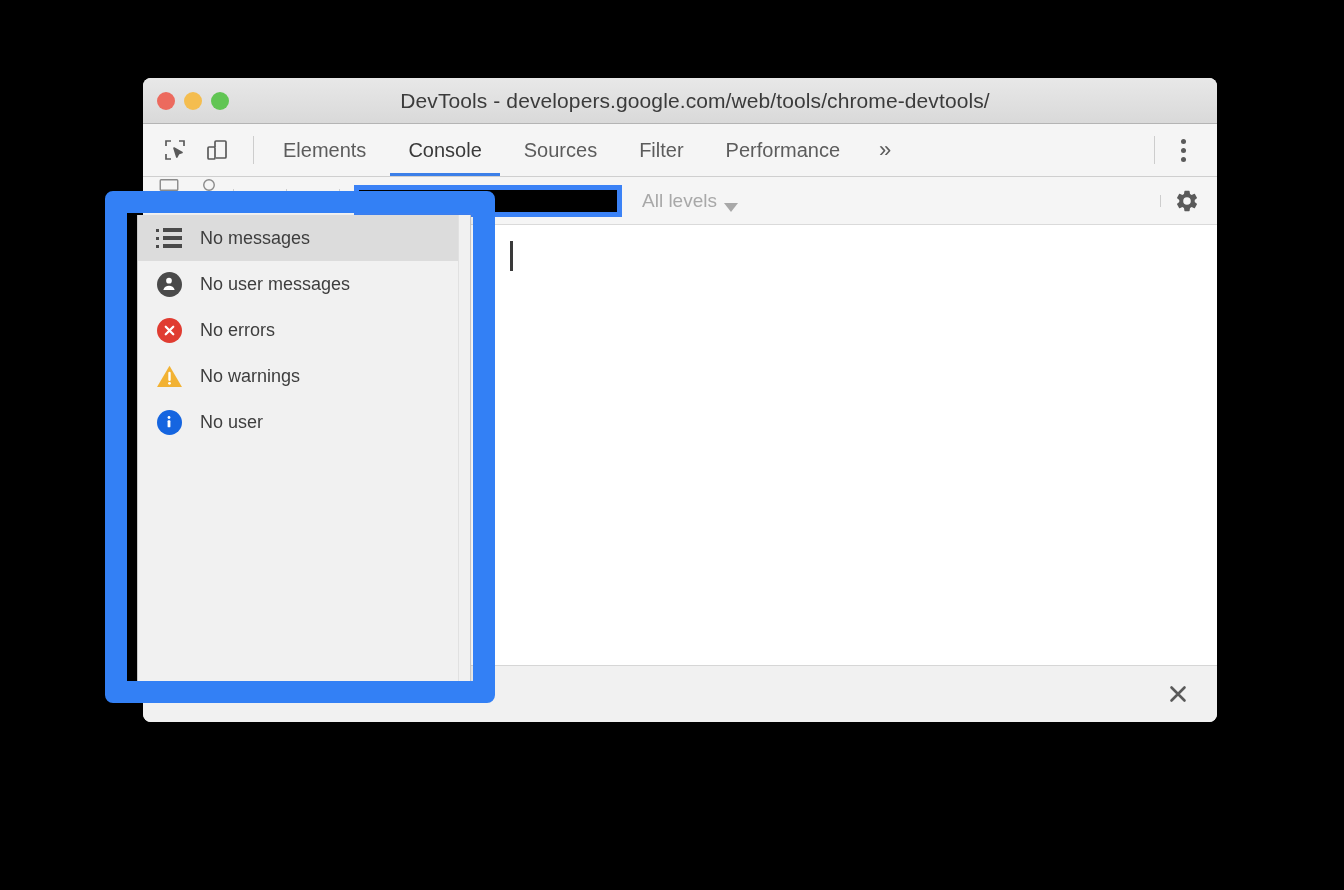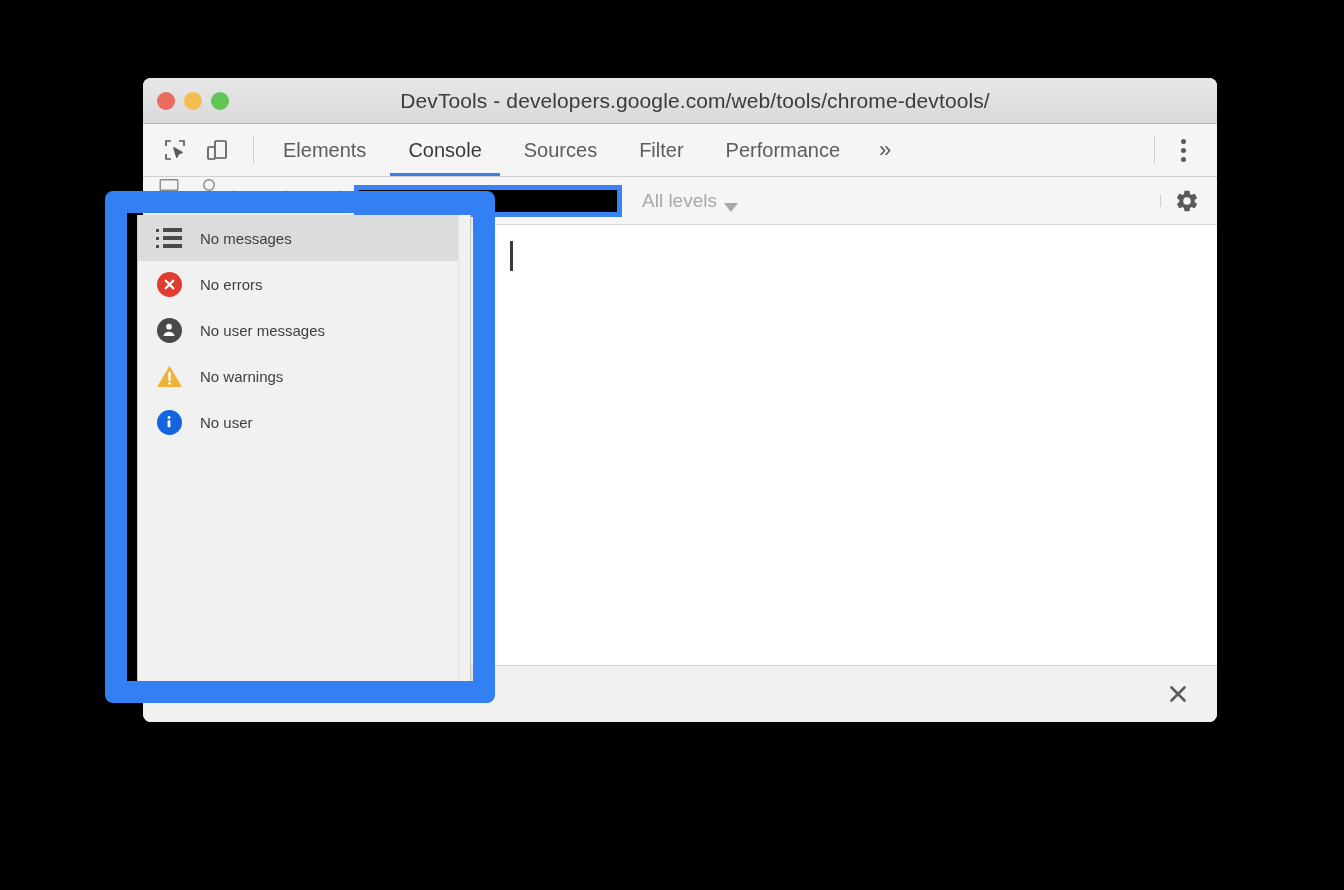--- a/index.html
+++ b/index.html
@@ -189,21 +189,21 @@
     height: 46px;
     display: flex; align-items: center;
     padding-left: 0;
   }
   .dd-item.selected { background: #dcdcdc; }
   .dd-ico {
     width: 62px;
     display: flex; align-items: center; justify-content: center;
     flex: none;
   }
-  .dd-label { font-size: 15px; color: #3e3e3e; }
+  .dd-label { font-size: 18px; color: #3e3e3e; }
 
   
   .ico-list { display: flex; flex-direction: column; gap: 4px; }
   .ico-list .row { display: flex; align-items: center; gap: 4px; }
   .ico-list .dot { width: 3px; height: 3px; background: #4a4a4a; }
   .ico-list .bar { width: 19px; height: 4px; background: #4a4a4a; }
 
   .ico-circle {
     width: 25px; height: 25px; border-radius: 50%;
     display: flex; align-items: center; justify-content: center;
@@ -376,39 +376,39 @@
               <span class="dot"></span>
               <span class="bar"></span>
             </span>
         </span>
       </span>
       <span class="dd-label">No messages</span>
     </div>
 
     <div class="dd-item">
       <span class="dd-ico">
-        <span class="ico-circle err">
-          <svg width="15" height="15" viewBox="0 0 24 24" stroke="#ffffff" stroke-width="3.6" stroke-linecap="round">
-            <path d="M6 6l12 12M18 6L6 18"></path>
-          </svg>
-        </span>
-      </span>
-      <span class="dd-label">No errors</span>
-    </div>
-
-    <div class="dd-item">
-      <span class="dd-ico">
         <span class="ico-circle person">
           <svg width="20" height="20" viewBox="0 0 24 24" fill="#ffffff">
             <circle cx="12" cy="8" r="3.4"></circle>
             <path d="M5.2 19.2c.9-3.3 3.6-5 6.8-5s5.9 1.7 6.8 5z"></path>
           </svg>
         </span>
       </span>
       <span class="dd-label">No user messages</span>
+    </div>
+
+    <div class="dd-item">
+      <span class="dd-ico">
+        <span class="ico-circle err">
+          <svg width="15" height="15" viewBox="0 0 24 24" stroke="#ffffff" stroke-width="3.6" stroke-linecap="round">
+            <path d="M6 6l12 12M18 6L6 18"></path>
+          </svg>
+        </span>
+      </span>
+      <span class="dd-label">No errors</span>
     </div>
 
     <div class="dd-item">
       <span class="dd-ico">
         <span class="ico-warn">
           <svg width="27" height="25" viewBox="0 0 26 24">
             <path d="M13 1.6 25 22.2H1z" fill="#f2b233"></path>
             <path d="M13 8.6v6.6" stroke="#ffffff" stroke-width="2.3" stroke-linecap="round"></path>
             <circle cx="13" cy="18.6" r="1.4" fill="#ffffff"></circle>
           </svg>

